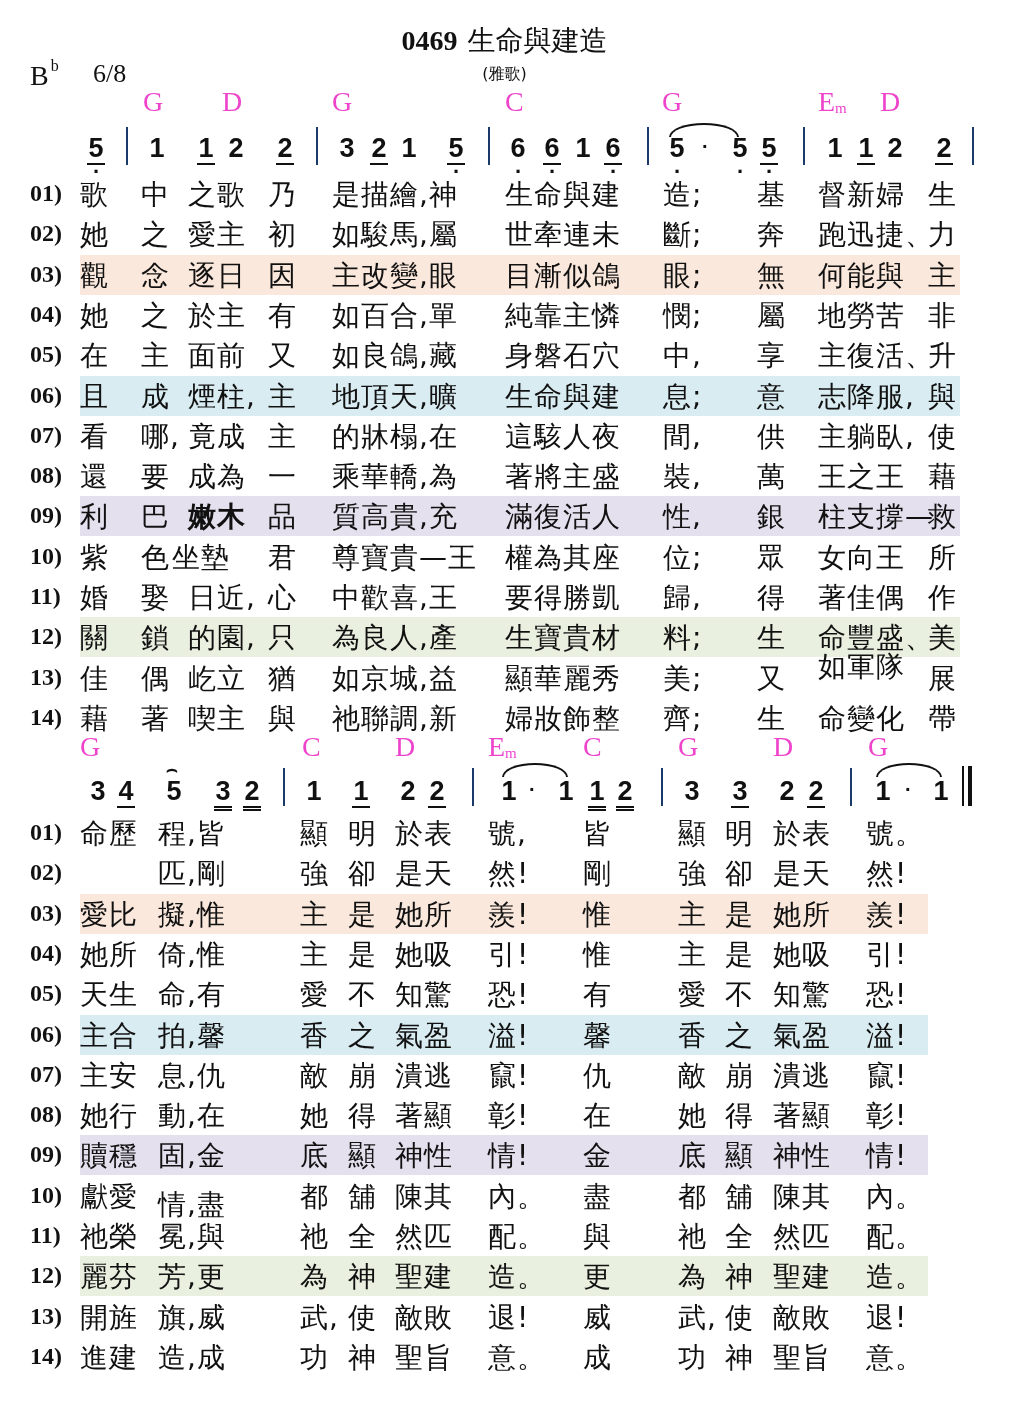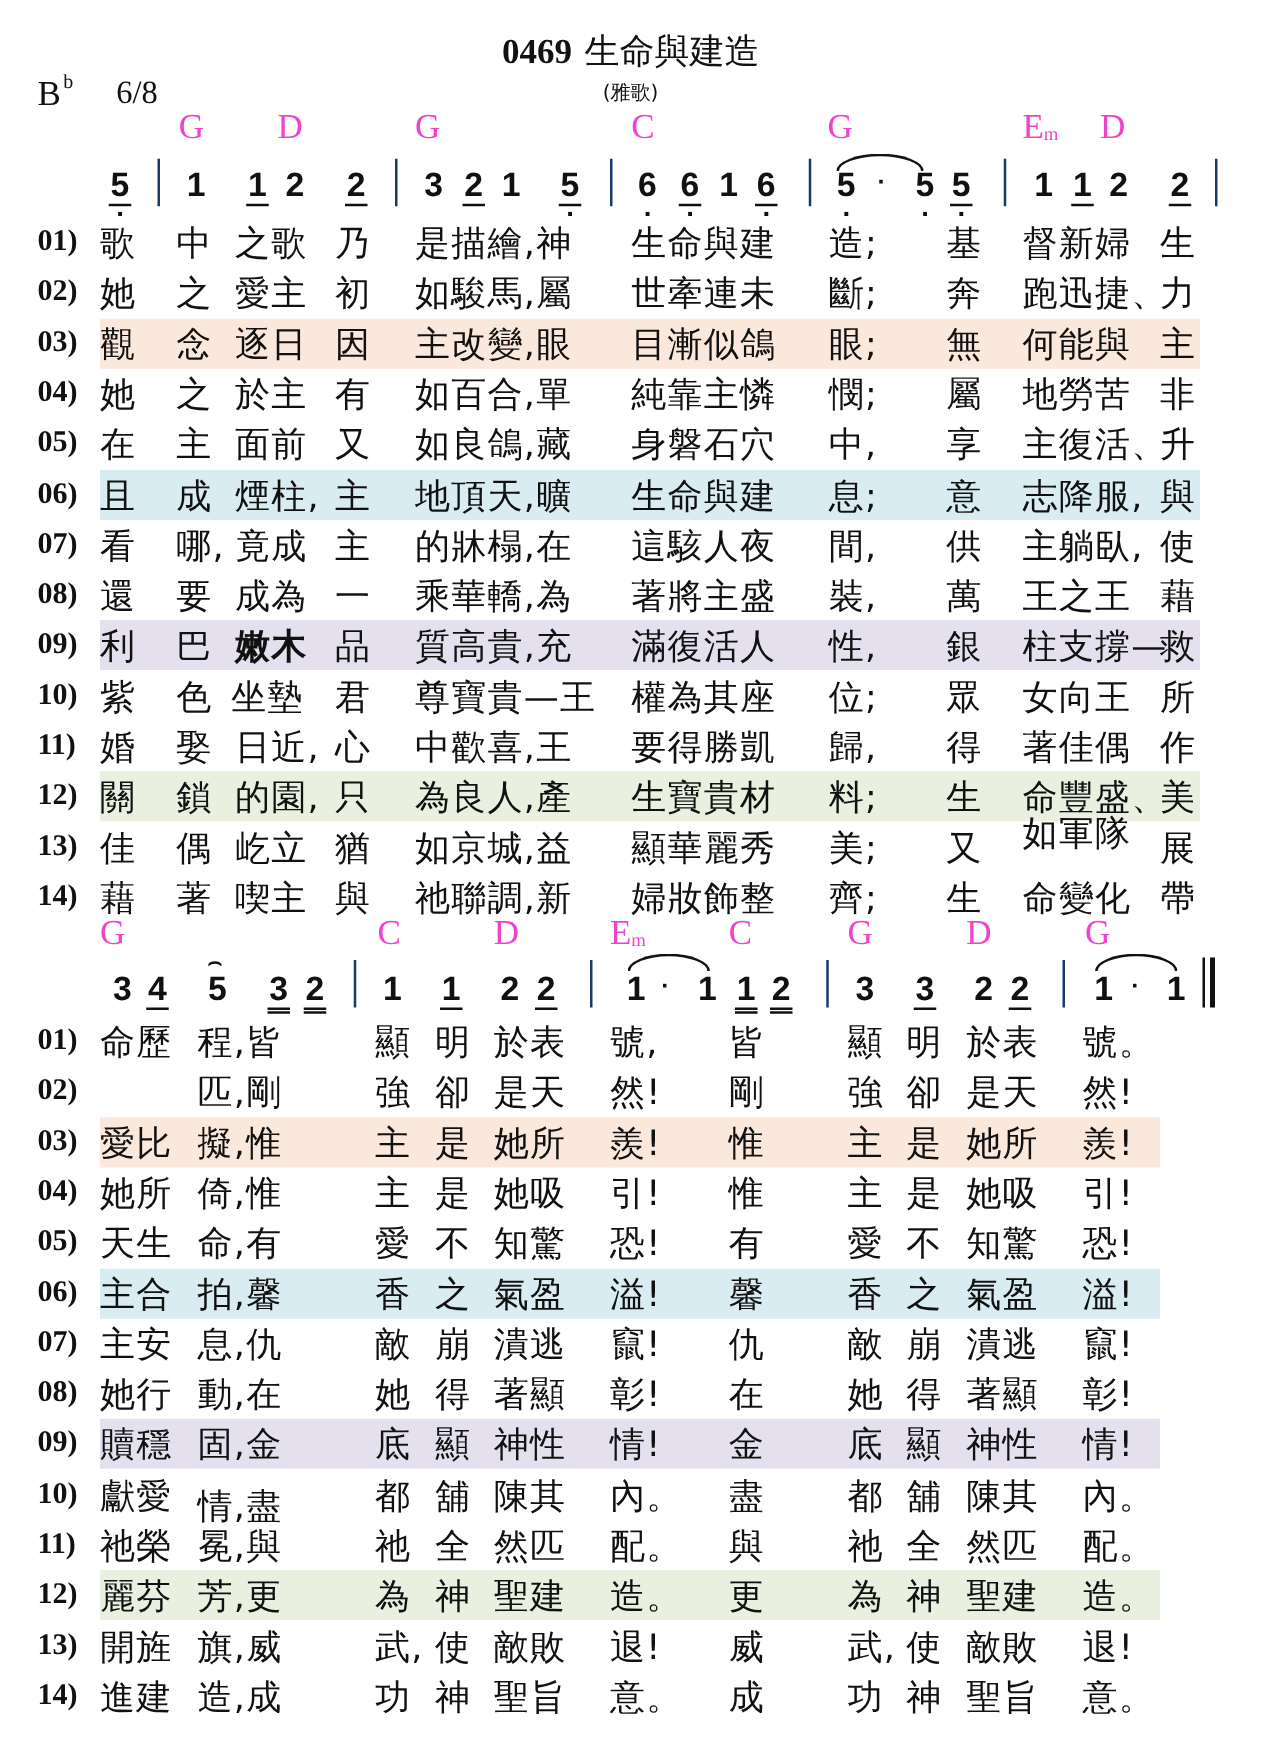--- a/index.html
+++ b/index.html
@@ -177,21 +177,21 @@
     <div class="cell" style="left: 268px; top: 498.4px;">品</div>
     <div class="cell" style="left: 332px; top: 498.4px;">質高貴,充</div>
     <div class="cell" style="left: 505px; top: 498.4px;">滿復活人</div>
     <div class="cell" style="left: 663px; top: 498.4px;">性,</div>
     <div class="cell" style="left: 757px; top: 498.4px;">銀</div>
     <div class="cell" style="left: 818px; top: 498.4px;">柱支撐—</div>
     <div class="cell" style="left: 928px; top: 498.4px;">救</div>
     <div class="row-label" style="top: 542.7px;">10)</div>
     <div class="cell" style="left: 80px; top: 538.7px;">紫</div>
     <div class="cell" style="left: 141px; top: 538.7px;">色</div>
-    <div class="cell" style="left: 185px; top: 538.7px;">坐墊</div>
+    <div class="cell" style="left: 172px; top: 538.7px;">坐墊</div>
     <div class="cell" style="left: 268px; top: 538.7px;">君</div>
     <div class="cell" style="left: 332px; top: 538.7px;">尊寶貴—王</div>
     <div class="cell" style="left: 505px; top: 538.7px;">權為其座</div>
     <div class="cell" style="left: 663px; top: 538.7px;">位;</div>
     <div class="cell" style="left: 757px; top: 538.7px;">眾</div>
     <div class="cell" style="left: 818px; top: 538.7px;">女向王</div>
     <div class="cell" style="left: 928px; top: 538.7px;">所</div>
     <div class="row-label" style="top: 583px;">11)</div>
     <div class="cell" style="left: 80px; top: 579px;">婚</div>
     <div class="cell" style="left: 141px; top: 579px;">娶</div>

